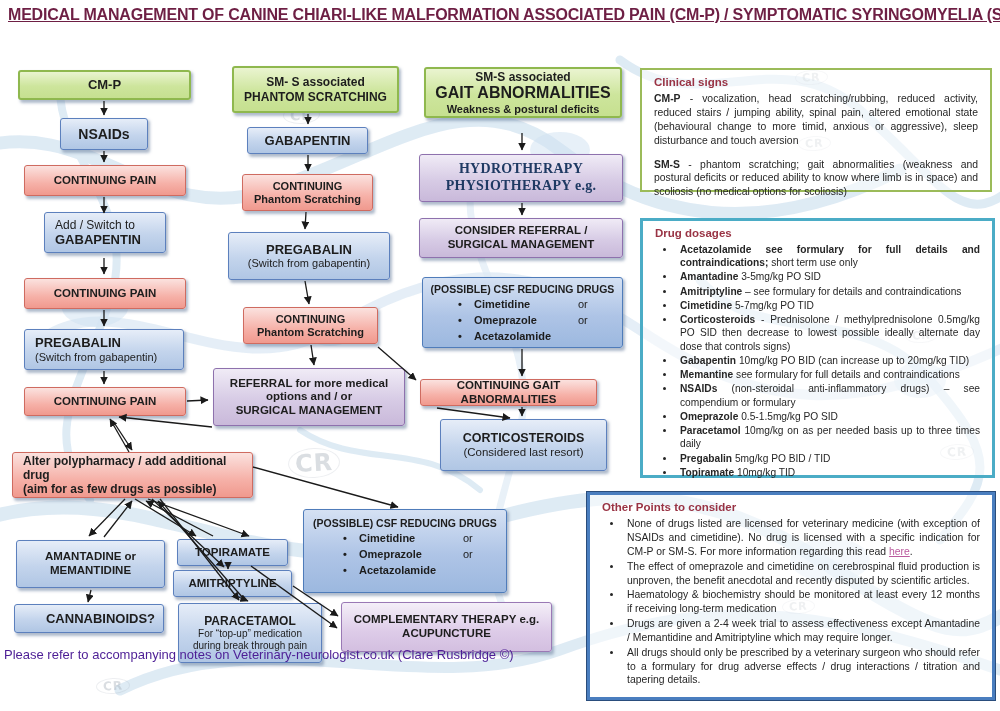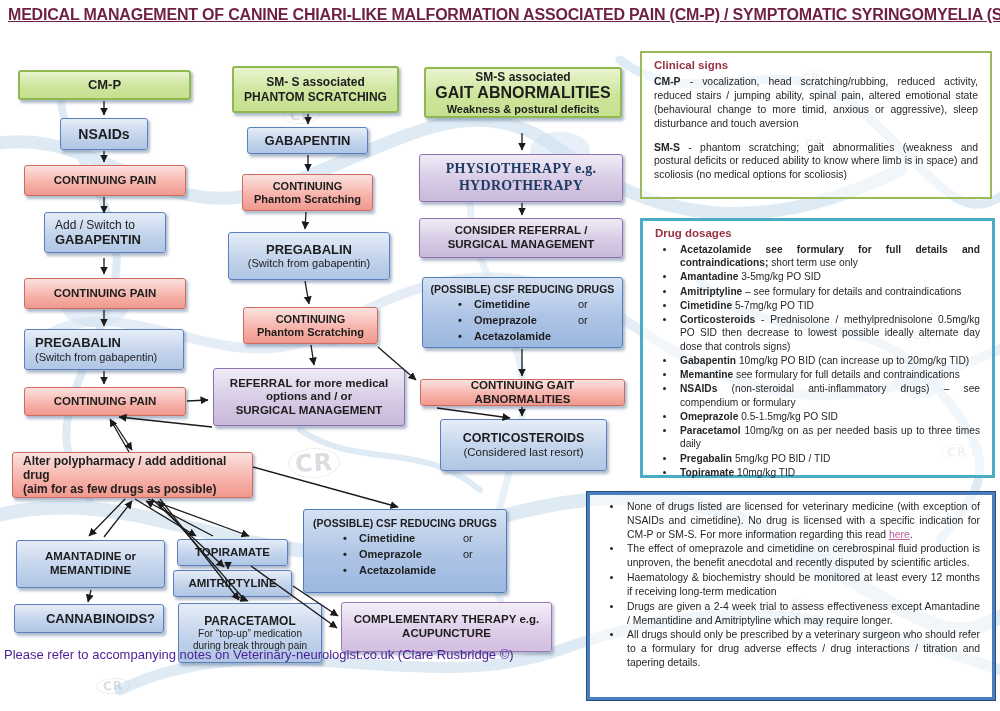--- a/index.html
+++ b/index.html
@@ -166,22 +166,22 @@
   <span>options and / or</span>
   <span>SURGICAL MANAGEMENT</span>
 </div>
 
 <div class="node green" style="left:424px;top:67px;width:198px;height:51px;">
   <span style="font-size:12px;">SM-S associated</span>
   <span style="font-size:16px;">GAIT ABNORMALITIES</span>
   <span style="font-size:11px;">Weakness &amp; postural deficits</span>
 </div>
 <div class="node purple serif" style="left:419px;top:154px;width:204px;height:48px;">
+  <span>HYDROTHERAPY</span>
   <span>PHYSIOTHERAPY e.g.</span>
-  <span>HYDROTHERAPY</span>
 </div>
 <div class="node purple" style="left:419px;top:218px;width:204px;height:40px;font-size:11.5px;">
   <span>CONSIDER REFERRAL /</span>
   <span>SURGICAL MANAGEMENT</span>
 </div>
 <div class="node csf" style="left:422px;top:277px;width:201px;height:71px;justify-content:flex-start;padding-top:5px;">
   <span class="csf-title">(POSSIBLE) CSF REDUCING DRUGS</span>
   <ul class="csf-list">
       <li>
         <span class="drug">Cimetidine</span>
@@ -190,21 +190,21 @@
       <li>
         <span class="drug">Omeprazole</span>
         <span class="or">or</span>
       </li>
       <li>
         <span class="drug">Acetazolamide</span>
         <span class="or"></span>
       </li>
     </ul>
 </div>
-<div class="node pink" style="left:420px;top:379px;width:205px;height:27px;font-size:11.5px;align-items:center;">
+<div class="node pink" style="left:420px;top:379px;width:177px;height:27px;font-size:11.5px;align-items:center;">
   <span>CONTINUING GAIT ABNORMALITIES</span>
 </div>
 <div class="node blue" style="left:440px;top:419px;width:167px;height:52px;">
   <span style="font-size:12.5px;">CORTICOSTEROIDS</span>
   <span class="sub" style="font-size:11.5px;">(Considered last resort)</span>
 </div>
 
 <div class="node csf" style="left:303px;top:509px;width:204px;height:84px;justify-content:flex-start;padding-top:7px;">
   <span class="csf-title">(POSSIBLE) CSF REDUCING DRUGS</span>
   <ul class="csf-list" style="padding-left:34px;">
@@ -220,21 +220,21 @@
         <span class="drug">Acetazolamide</span>
         <span class="or"></span>
       </li>
     </ul>
 </div>
 <div class="node comp" style="left:341px;top:602px;width:211px;height:50px;font-size:11.5px;">
   <span>COMPLEMENTARY THERAPY e.g.</span>
   <span>ACUPUNCTURE</span>
 </div>
 
-<div class="panel" id="panel-clinical" style="left:640px;top:51px;width:352px;height:148px;">
+<div class="panel" id="panel-clinical" style="left:640px;top:68px;width:352px;height:124px;">
   <h3>Clinical signs</h3>
   <div>
       <p><b>CM-P</b> - vocalization, head scratching/rubbing, reduced activity, reduced stairs / jumping ability, spinal pain, altered emotional state (behavioural change to more timid, anxious or aggressive), sleep disturbance and touch aversion</p>
       <p><b>SM-S</b> - phantom scratching; gait abnormalities (weakness and postural deficits or reduced ability to know where limb is in space) and scoliosis (no medical options for scoliosis)</p>
     </div>
 </div>
 
 <div class="panel" id="panel-drugs" style="left:640px;top:218px;width:355px;height:260px;font-size:10.2px;line-height:1.3;">
   <h3>Drug dosages</h3>
   <ul>
@@ -247,20 +247,21 @@
       <li><b>Memantine</b> see formulary for full details and contraindications</li>
       <li><b>NSAIDs</b> (non-steroidal anti-inflammatory drugs) – see compendium or formulary</li>
       <li><b>Omeprazole</b> 0.5-1.5mg/kg PO SID</li>
       <li><b>Paracetamol</b> 10mg/kg on as per needed basis up to three times daily</li>
       <li><b>Pregabalin</b> 5mg/kg PO BID / TID</li>
       <li><b>Topiramate</b> 10mg/kg TID</li>
     </ul>
 </div>
 
 <div class="panel" id="panel-other" style="left:587px;top:492px;width:408px;height:208px;">
+  <h3>Other Points to consider</h3>
   <ul>
       <li>None of drugs listed are licensed for veterinary medicine (with exception of NSAIDs and cimetidine). No drug is licensed with a specific indication for CM-P or SM-S.  For more information regarding this read <a class="inline-link" href="#">here</a>.</li>
       <li>The effect of omeprazole and cimetidine on cerebrospinal fluid production is unproven, the benefit anecdotal and recently disputed by scientific articles.</li>
       <li>Haematology &amp; biochemistry should be monitored at least every 12 months if receiving long-term medication</li>
       <li>Drugs are given a 2-4 week trial to assess effectiveness except Amantadine / Memantidine and Amitriptyline which may require longer.</li>
       <li>All drugs should only be prescribed by a veterinary surgeon who should refer to a formulary for drug adverse effects / drug interactions / titration and tapering details.</li>
     </ul>
 </div>
 
 <svg id="arrows" width="1000" height="711">

